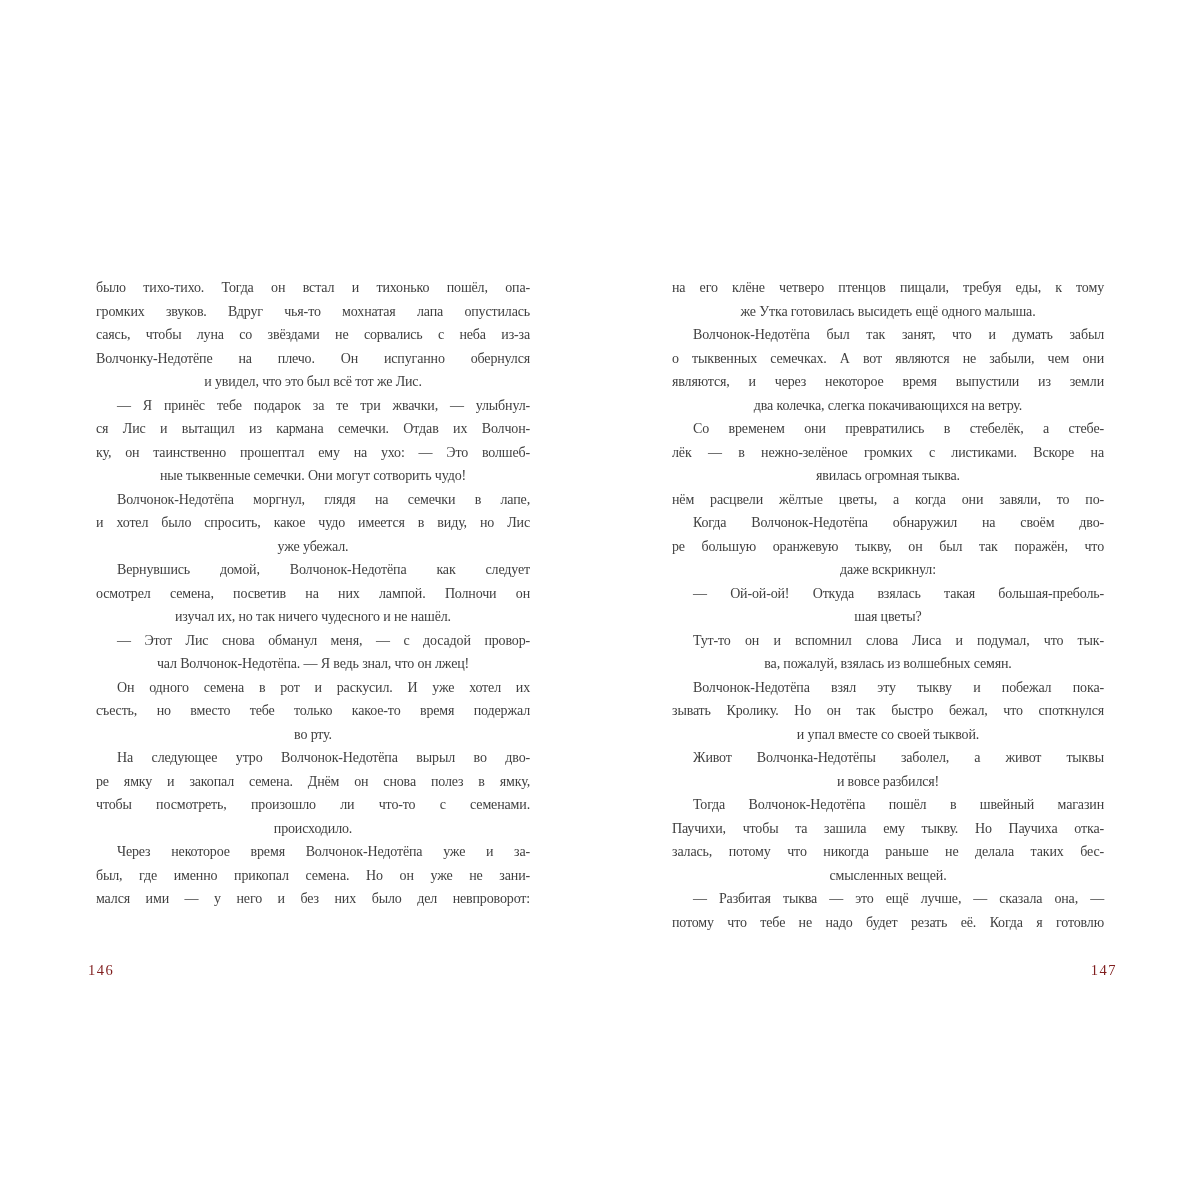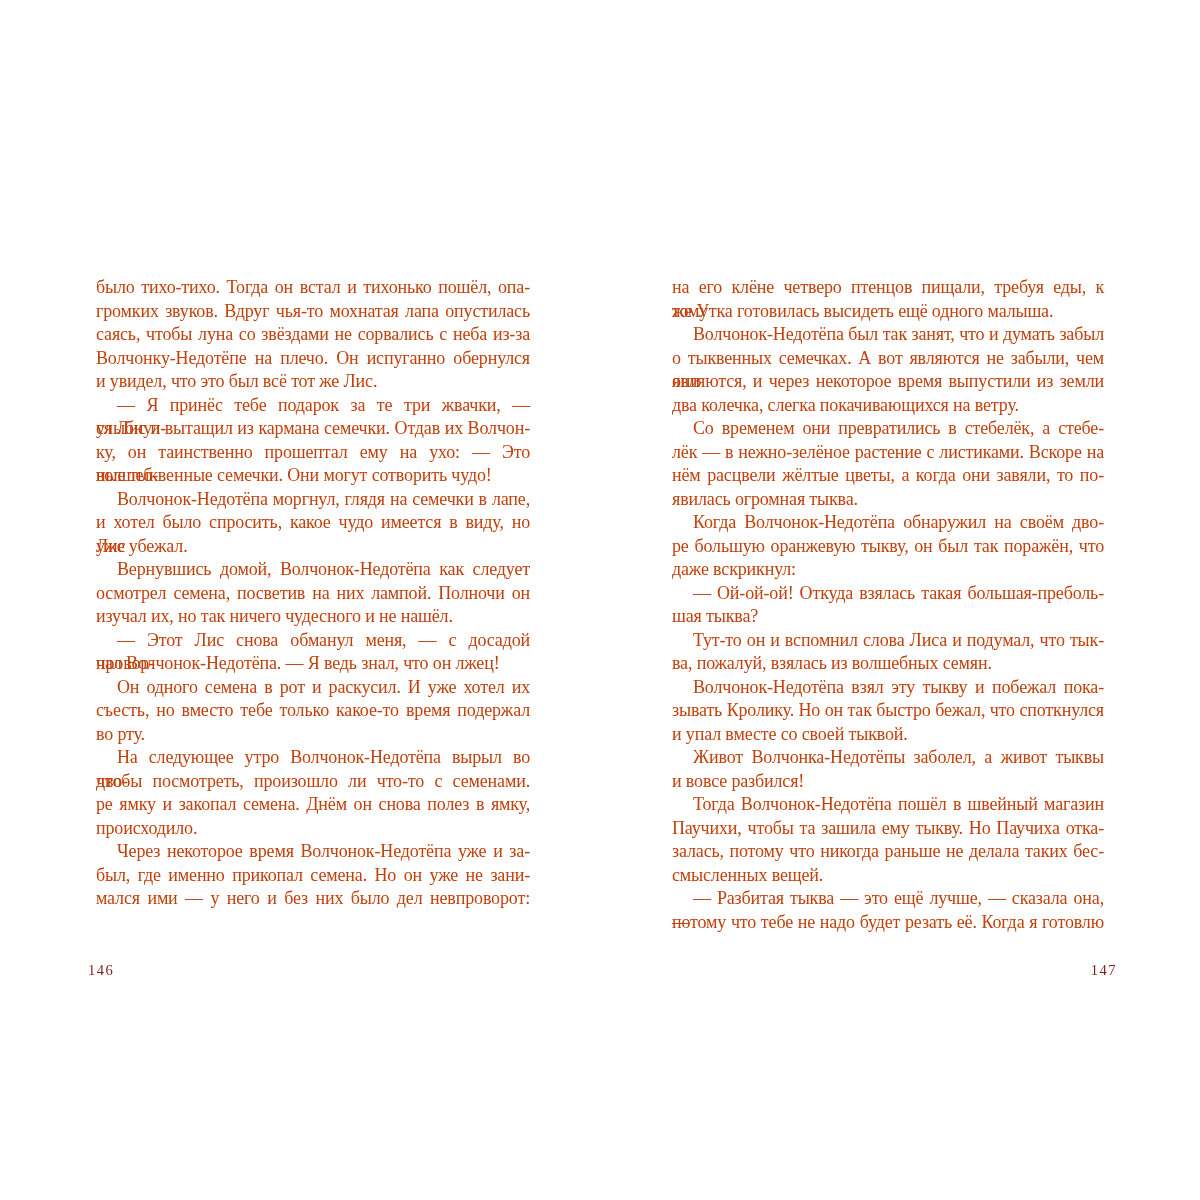--- a/index.html
+++ b/index.html
@@ -15,27 +15,27 @@
     font-family: "Liberation Serif", "DejaVu Serif", serif;
     overflow: hidden;
   }
   .page {
     position: absolute;
     top: 276px;
   }
   .page-left  { left: 96px;  width: 434px; }
   .page-right { left: 672px; width: 432px; }
   .text-block {
-    font-size: 18px;
+    font-size: 14px;
     line-height: 23.5px;
-    color: #c2410c;
+    color: #404040;
     letter-spacing: -0.15px;
   }
   .line {
-    text-align: left;
+    text-align: center;
     height: 23.5px;
     overflow: visible;
   }
   .line.just {
     text-align: justify;
     text-align-last: justify;
   }
   .line.indent {
     text-indent: 21px;
   }
@@ -70,47 +70,47 @@
         <div class="line">уже убежал.</div>
         <div class="line just indent">Вернувшись домой, Волчонок-Недотёпа как следует</div>
         <div class="line just">осмотрел семена, посветив на них лампой. Полночи он</div>
         <div class="line">изучал их, но так ничего чудесного и не нашёл.</div>
         <div class="line just indent">— Этот Лис снова обманул меня, — с досадой провор-</div>
         <div class="line">чал Волчонок-Недотёпа. — Я ведь знал, что он лжец!</div>
         <div class="line just indent">Он одного семена в рот и раскусил. И уже хотел их</div>
         <div class="line just">съесть, но вместо тебе только какое-то время подержал</div>
         <div class="line">во рту.</div>
         <div class="line just indent">На следующее утро Волчонок-Недотёпа вырыл во дво-</div>
+        <div class="line just">ре ямку и закопал семена. Днём он снова полез в ямку,</div>
         <div class="line just">чтобы посмотреть, произошло ли что-то с семенами.</div>
-        <div class="line just">ре ямку и закопал семена. Днём он снова полез в ямку,</div>
         <div class="line">происходило.</div>
         <div class="line just indent">Через некоторое время Волчонок-Недотёпа уже и за-</div>
         <div class="line just">был, где именно прикопал семена. Но он уже не зани-</div>
         <div class="line just">мался ими — у него и без них было дел невпроворот:</div>
       </div>
     <div class="folio folio-left">146</div>
   </section>
 
   <section class="page page-right">
     <div class="text-block">
         <div class="line just">на его клёне четверо птенцов пищали, требуя еды, к тому</div>
         <div class="line">же Утка готовилась высидеть ещё одного малыша.</div>
         <div class="line just indent">Волчонок-Недотёпа был так занят, что и думать забыл</div>
         <div class="line just">о тыквенных семечках. А вот являются не забыли, чем они</div>
         <div class="line just">являются, и через некоторое время выпустили из земли</div>
         <div class="line">два колечка, слегка покачивающихся на ветру.</div>
         <div class="line just indent">Со временем они превратились в стебелёк, а стебе-</div>
-        <div class="line just">лёк — в нежно-зелёное растение с листиками. Вскоре на</div>
+        <div class="line just">лёк — в нежно-зелёное громких с листиками. Вскоре на</div>
+        <div class="line">явилась огромная тыква.</div>
         <div class="line just">нём расцвели жёлтые цветы, а когда они завяли, то по-</div>
-        <div class="line">явилась огромная тыква.</div>
         <div class="line just indent">Когда Волчонок-Недотёпа обнаружил на своём дво-</div>
         <div class="line just">ре большую оранжевую тыкву, он был так поражён, что</div>
         <div class="line">даже вскрикнул:</div>
         <div class="line just indent">— Ой-ой-ой! Откуда взялась такая большая-преболь-</div>
-        <div class="line">шая тыква?</div>
+        <div class="line">шая цветы?</div>
         <div class="line just indent">Тут-то он и вспомнил слова Лиса и подумал, что тык-</div>
         <div class="line">ва, пожалуй, взялась из волшебных семян.</div>
         <div class="line just indent">Волчонок-Недотёпа взял эту тыкву и побежал пока-</div>
         <div class="line just">зывать Кролику. Но он так быстро бежал, что споткнулся</div>
         <div class="line">и упал вместе со своей тыквой.</div>
         <div class="line just indent">Живот Волчонка-Недотёпы заболел, а живот тыквы</div>
         <div class="line">и вовсе разбился!</div>
         <div class="line just indent">Тогда Волчонок-Недотёпа пошёл в швейный магазин</div>
         <div class="line just">Паучихи, чтобы та зашила ему тыкву. Но Паучиха отка-</div>
         <div class="line just">залась, потому что никогда раньше не делала таких бес-</div>

